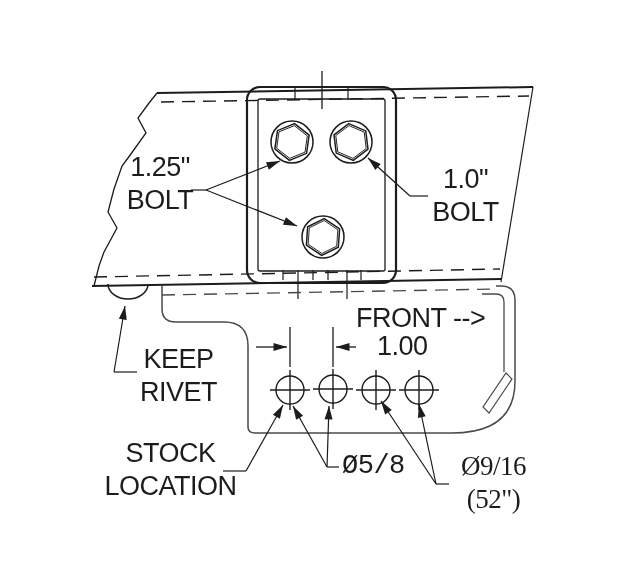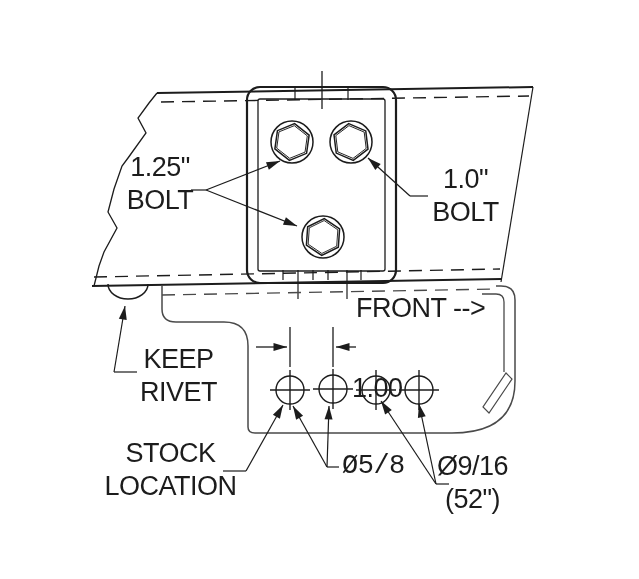--- a/index.html
+++ b/index.html
@@ -143,34 +143,34 @@
   <div class="lbl center" style="left:105px;top:151px;width:110px;">
     <span>1.25"</span>
     <span>BOLT</span>
   </div>
 
   <div class="lbl center" style="left:413px;top:163px;width:105px;">
     <span>1.0"</span>
     <span>BOLT</span>
   </div>
 
-  <div class="lbl" style="left:356px;top:292px;">FRONT --&gt;</div>
+  <div class="lbl" style="left:356px;top:302px;">FRONT --&gt;</div>
 
-  <div class="lbl" style="left:352px;top:330px;margin-top:42px;">1.00</div>
+  <div class="lbl" style="left:377px;top:330px;">1.00</div>
 
   <div class="lbl center" style="left:121px;top:343px;width:115px;">
     <span>KEEP</span>
     <span>RIVET</span>
   </div>
 
   <div class="lbl center" style="left:93px;top:437px;width:155px;">
     <span>STOCK</span>
     <span>LOCATION</span>
   </div>
 
   <div class="lbl" style="left:342px;top:450px;font-family:Liberation Mono, monospace;">Ø5/8</div>
 
-  <div class="lbl center" style="left:420px;top:450px;width:105px;">
+  <div class="lbl center" style="left:441px;top:450px;width:105px;font-family:Liberation Serif, serif;">
     <span>Ø9/16</span>
     <span>(52")</span>
   </div>
 
 </div>
 
 </body></html>

